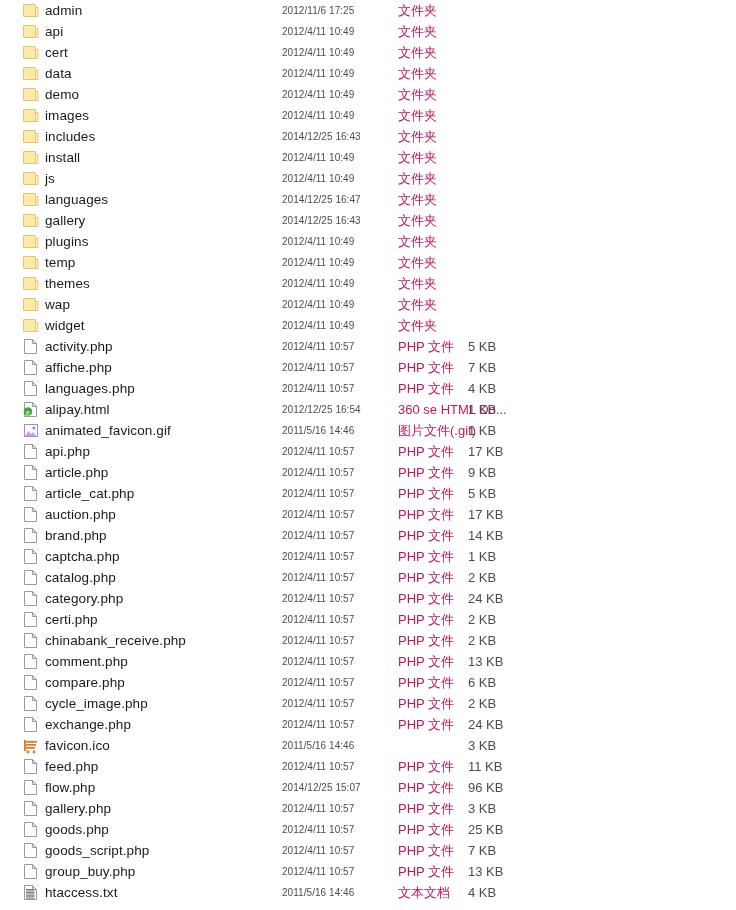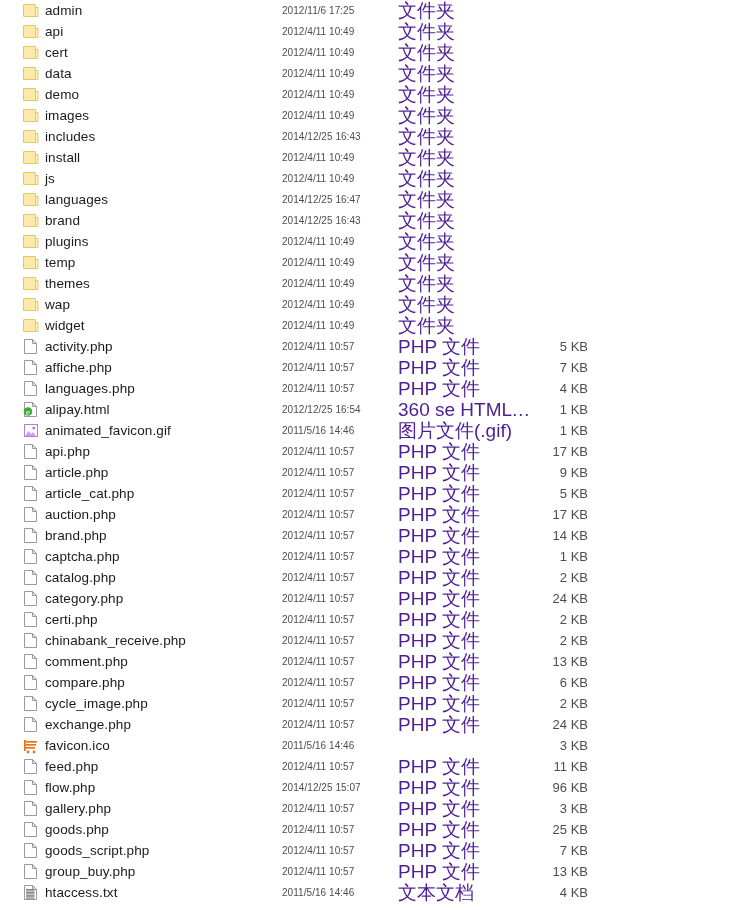--- a/index.html
+++ b/index.html
@@ -54,32 +54,31 @@
     font-size: 10px;
     color: #4d4d4d;
     letter-spacing: 0.05px;
   }
 
   .cell-type {
     position: absolute;
     left: 398px;
     top: 0;
     width: 135px;
-    font-size: 19px;
-    color: #4c1d95;
+    font-size: 13px;
+    color: #be185d;
     overflow: hidden;
     text-overflow: ellipsis;
   }
 
   .cell-size {
     position: absolute;
     left: 468px;
     top: 0;
     width: 120px;
-    text-align: right;
     font-size: 13px;
     color: #4d4d4d;
   }
 
   
   .ico { display: block; width: 18px; height: 17px; }
 
   
   .ico-folder .body { fill: #fde9a9; stroke: #e3c56a; stroke-width: 1; }
   .ico-folder .tab  { fill: #fdf4cf; stroke: #e3c56a; stroke-width: 1; }
@@ -227,21 +226,21 @@
       <span class="cell-type">文件夹</span>
       <span class="cell-size"></span>
     </div>
     <div class="row">
       <span class="cell-icon">
         <svg class="ico ico-folder" viewBox="0 0 18 17">
           <rect class="body" x="1.5" y="2.5" width="12" height="12" rx="0.5"></rect>
           <path class="tab" d="M13.5 5.5 h2.5 v9 h-2.5 z"></path>
         </svg>
       </span>
-      <span class="cell-name">brand</span>
+      <span class="cell-name">gallery</span>
       <span class="cell-date">2014/12/25 16:43</span>
       <span class="cell-type">文件夹</span>
       <span class="cell-size"></span>
     </div>
     <div class="row">
       <span class="cell-icon">
         <svg class="ico ico-folder" viewBox="0 0 18 17">
           <rect class="body" x="1.5" y="2.5" width="12" height="12" rx="0.5"></rect>
           <path class="tab" d="M13.5 5.5 h2.5 v9 h-2.5 z"></path>
         </svg>

